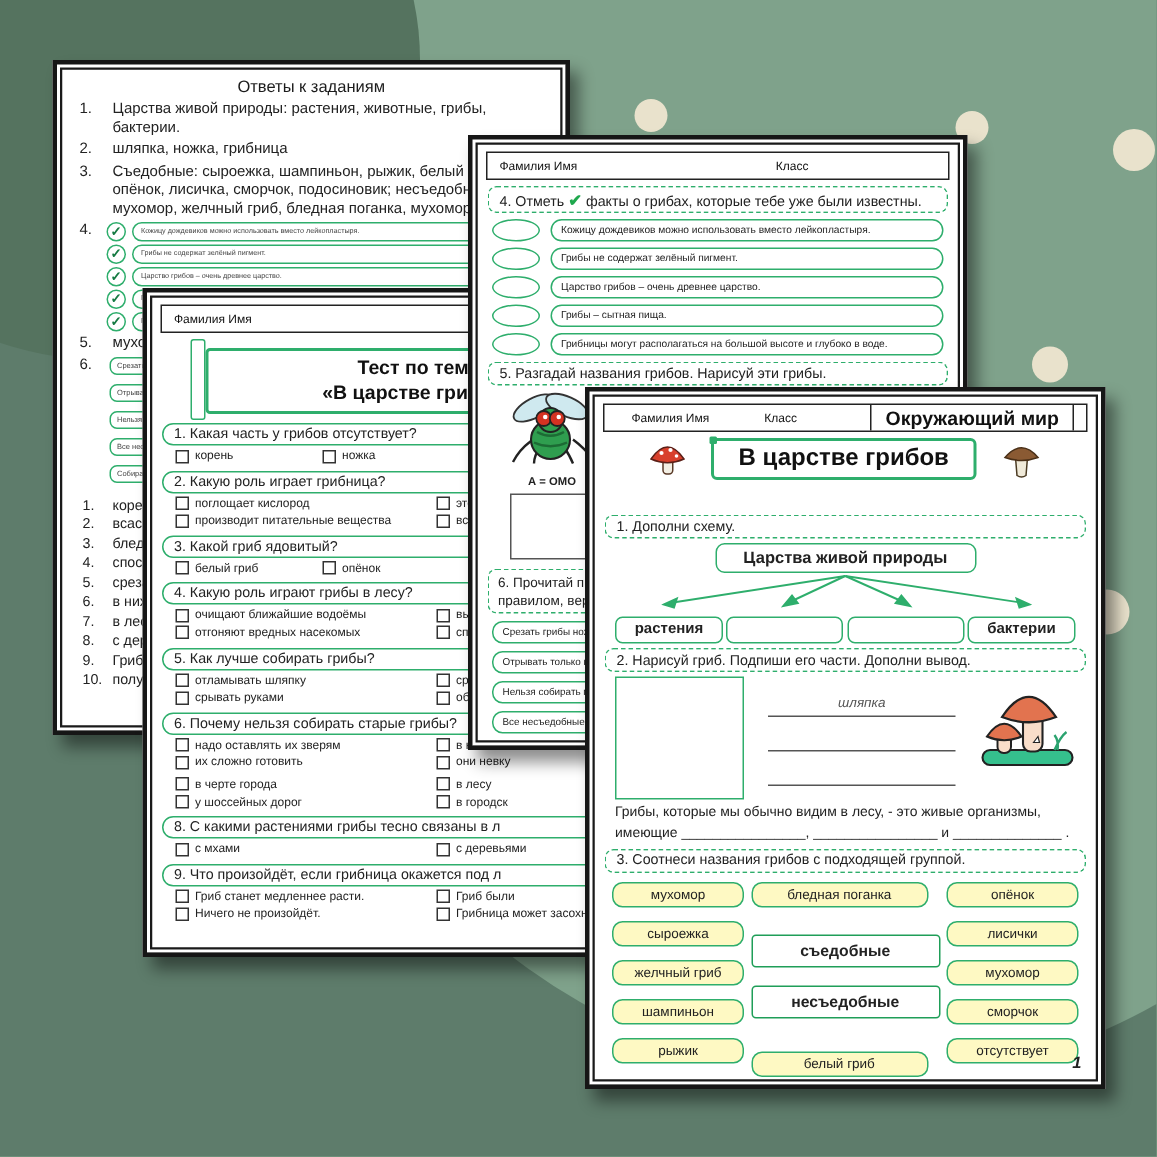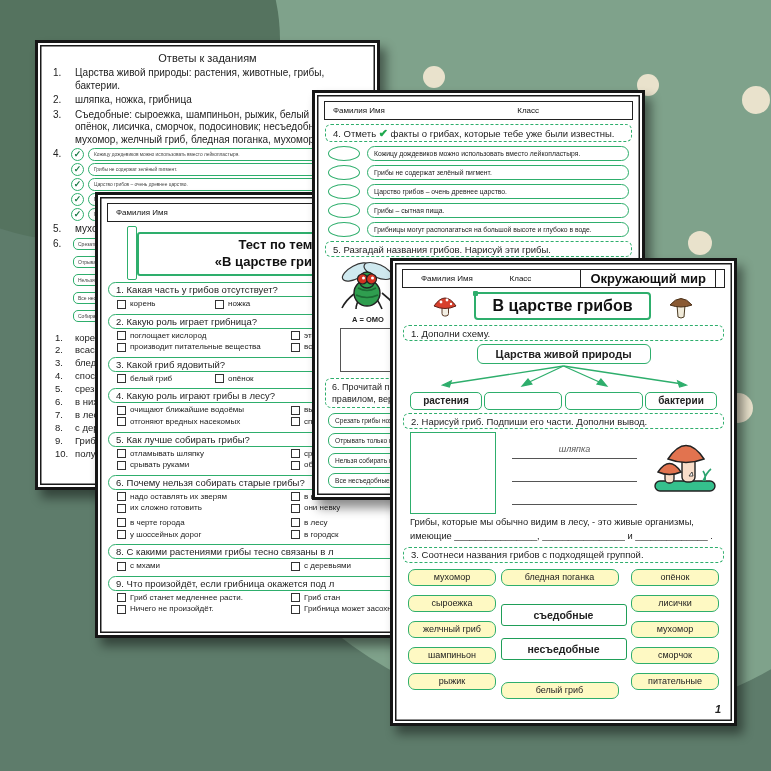--- a/index.html
+++ b/index.html
@@ -58,21 +58,21 @@
   .drawbox3{margin:4px 0 0 20px;width:118px;height:42px;border:1.2px solid #555;background:#fff;}
   .q6head{border:1.5px dashed #2eae6c;border-radius:6px;margin:6px 5px 2px 5px;padding:2px 6px;font-size:9px;line-height:1.35;width:160px;box-sizing:border-box;}
   .rule-box3{width:190px;border:1.3px solid #2eae6c;border-radius:7px;font-size:6.6px;color:#222;padding:3px 6px;margin:5px 0 0 8px;white-space:nowrap;overflow:hidden;background:#fff;}
   
   #page-main{left:390px;top:258px;width:347px;height:468px;z-index:4;}
   #page-main .phead{padding:0;}
   .ph-name{padding-left:18px;flex:1.25;}
   .ph-class{flex:1;}
   .subj{border-left:1.2px solid #222;border-right:1.2px solid #222;height:100%;display:flex;align-items:center;padding:0 9px;font-weight:bold;font-size:13px;}
   .subj-tail{width:8px;height:100%;}
-  .title-row{display:flex;align-items:center;justify-content:center;gap:16px;margin:4px 0 5px 0;}
+  .title-row{display:flex;align-items:center;justify-content:center;gap:16px;margin:4px 0 23px 0;}
   .main-banner{position:relative;border:2px solid #2eae6c;border-radius:4px;padding:3px 16px;font-size:16px;font-weight:bold;color:#111;}
   .banner-pin{position:absolute;left:-3px;top:-3px;width:5px;height:5px;background:#2eae6c;border-radius:1px;}
   .scheme{margin:3px 12px;}
   .scheme-root{width:172px;margin:0 auto;border:1.6px solid #2eae6c;border-radius:6px;text-align:center;font-weight:bold;font-size:11px;padding:3px 0;}
   .scheme-kids{display:flex;justify-content:space-between;margin-top:0px;}
   .kid{border:1.4px solid #2eae6c;border-radius:5px;height:16px;line-height:16px;text-align:center;font-weight:bold;font-size:10px;}
   .kid.k1,.kid.k4{width:70px;}
   .kid.k2,.kid.k3{width:76px;}
   .s2body{display:flex;margin:3px 10px 2px 12px;gap:10px;}
   .drawbox4{flex:none;width:84px;height:80px;border:1.6px solid #2eae6c;background:#fff;}
@@ -351,21 +351,21 @@
           </div>
         </div>
         <div class="ghead">9. Что произойдёт, если грибница окажется под л</div>
         <div class="opts c2">
           <div class="opt">
             <span class="cb"></span>
             <span>Гриб станет медленнее расти.</span>
           </div>
           <div class="opt">
             <span class="cb"></span>
-            <span>Гриб стан</span>
+            <span>Гриб были</span>
           </div>
           <div class="opt">
             <span class="cb"></span>
             <span>Ничего не произойдёт.</span>
           </div>
           <div class="opt">
             <span class="cb"></span>
             <span>Грибница может засохнуть.</span>
           </div>
         </div>
@@ -520,18 +520,18 @@
         <div class="namebox mid">бледная поганка</div>
         <div class="groupbox" style="margin-top:18px;">съедобные</div>
         <div class="groupbox" style="margin-top:12px;">несъедобные</div>
         <div class="namebox mid" style="margin-top:22px;">белый гриб</div>
       </div>
       <div class="s3col right" id="p4-right">
           <div class="namebox">опёнок</div>
           <div class="namebox">лисички</div>
           <div class="namebox">мухомор</div>
           <div class="namebox">сморчок</div>
-          <div class="namebox">питательные</div>
+          <div class="namebox">отсутствует</div>
         </div>
     </div>
     <div class="pagenum">1</div>
   </div>
 </div>
 
 </body></html>

